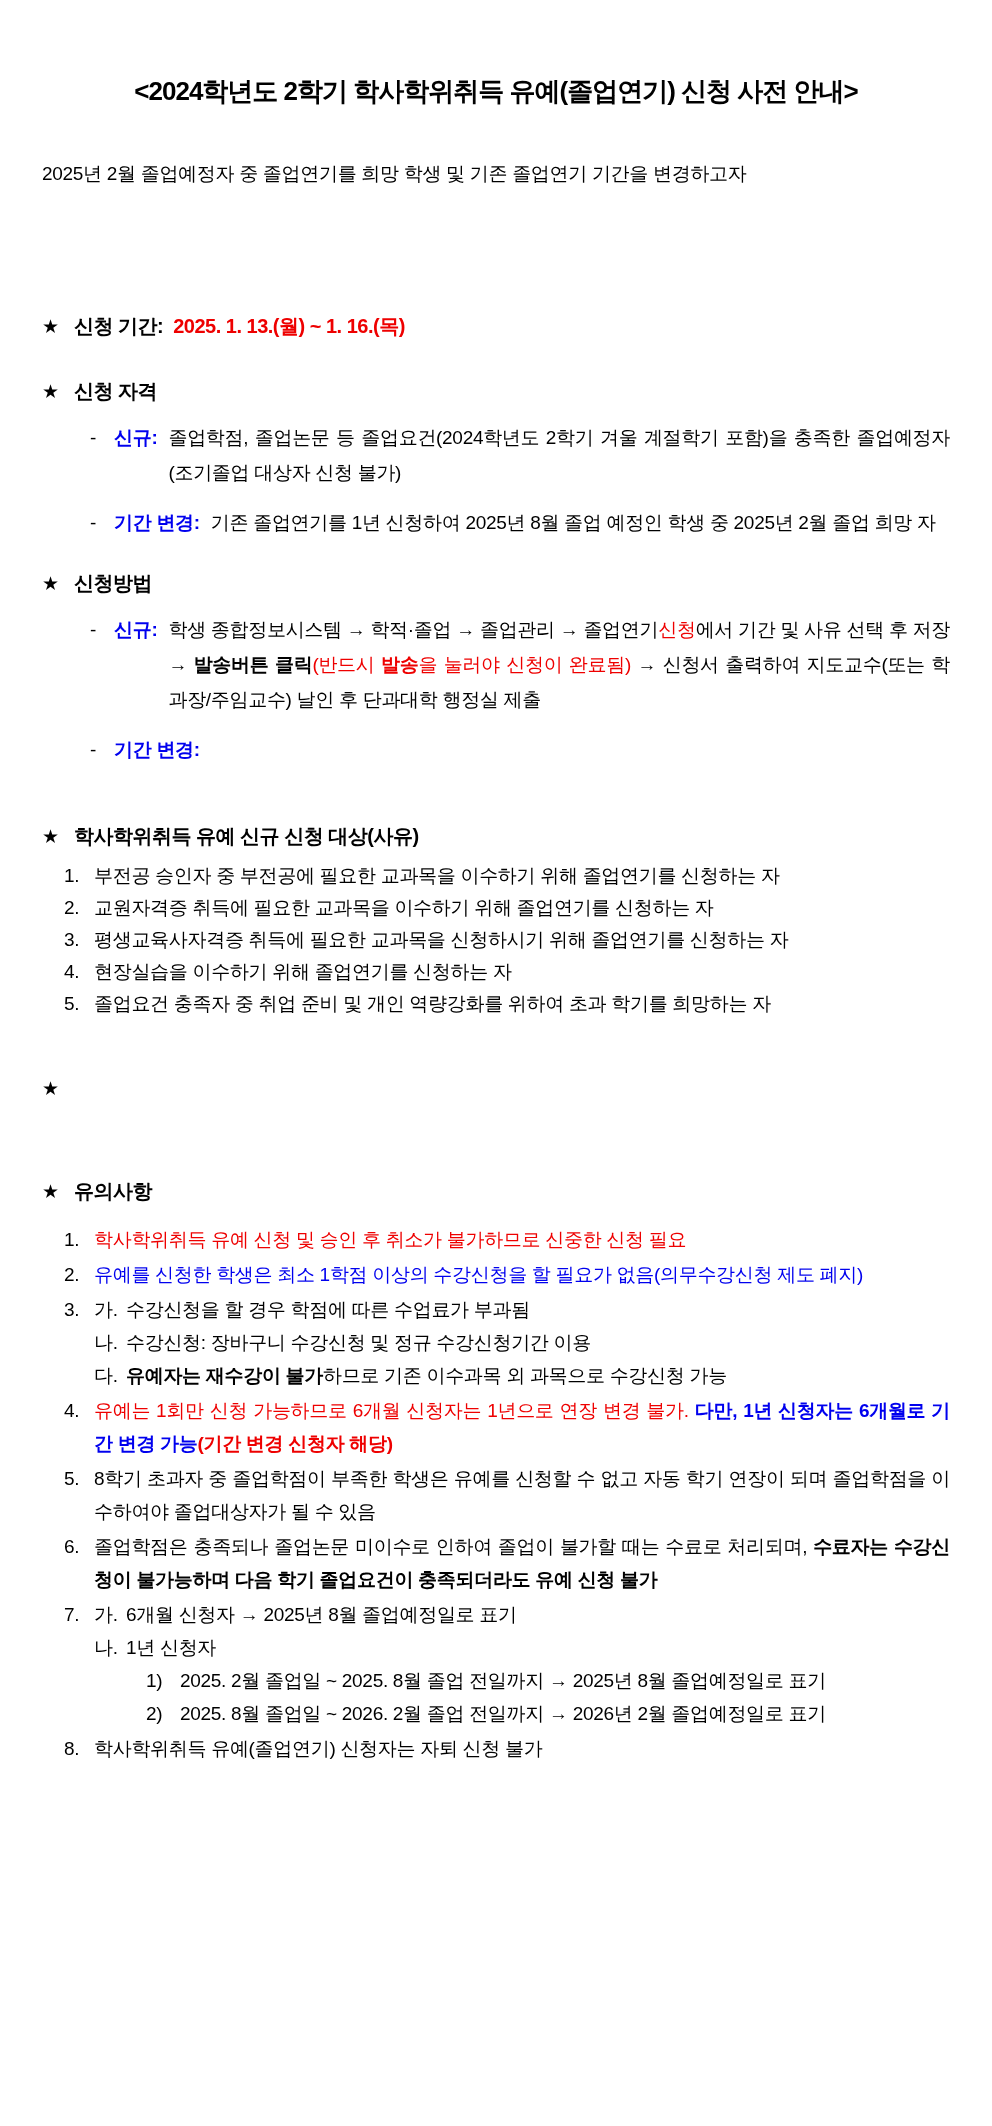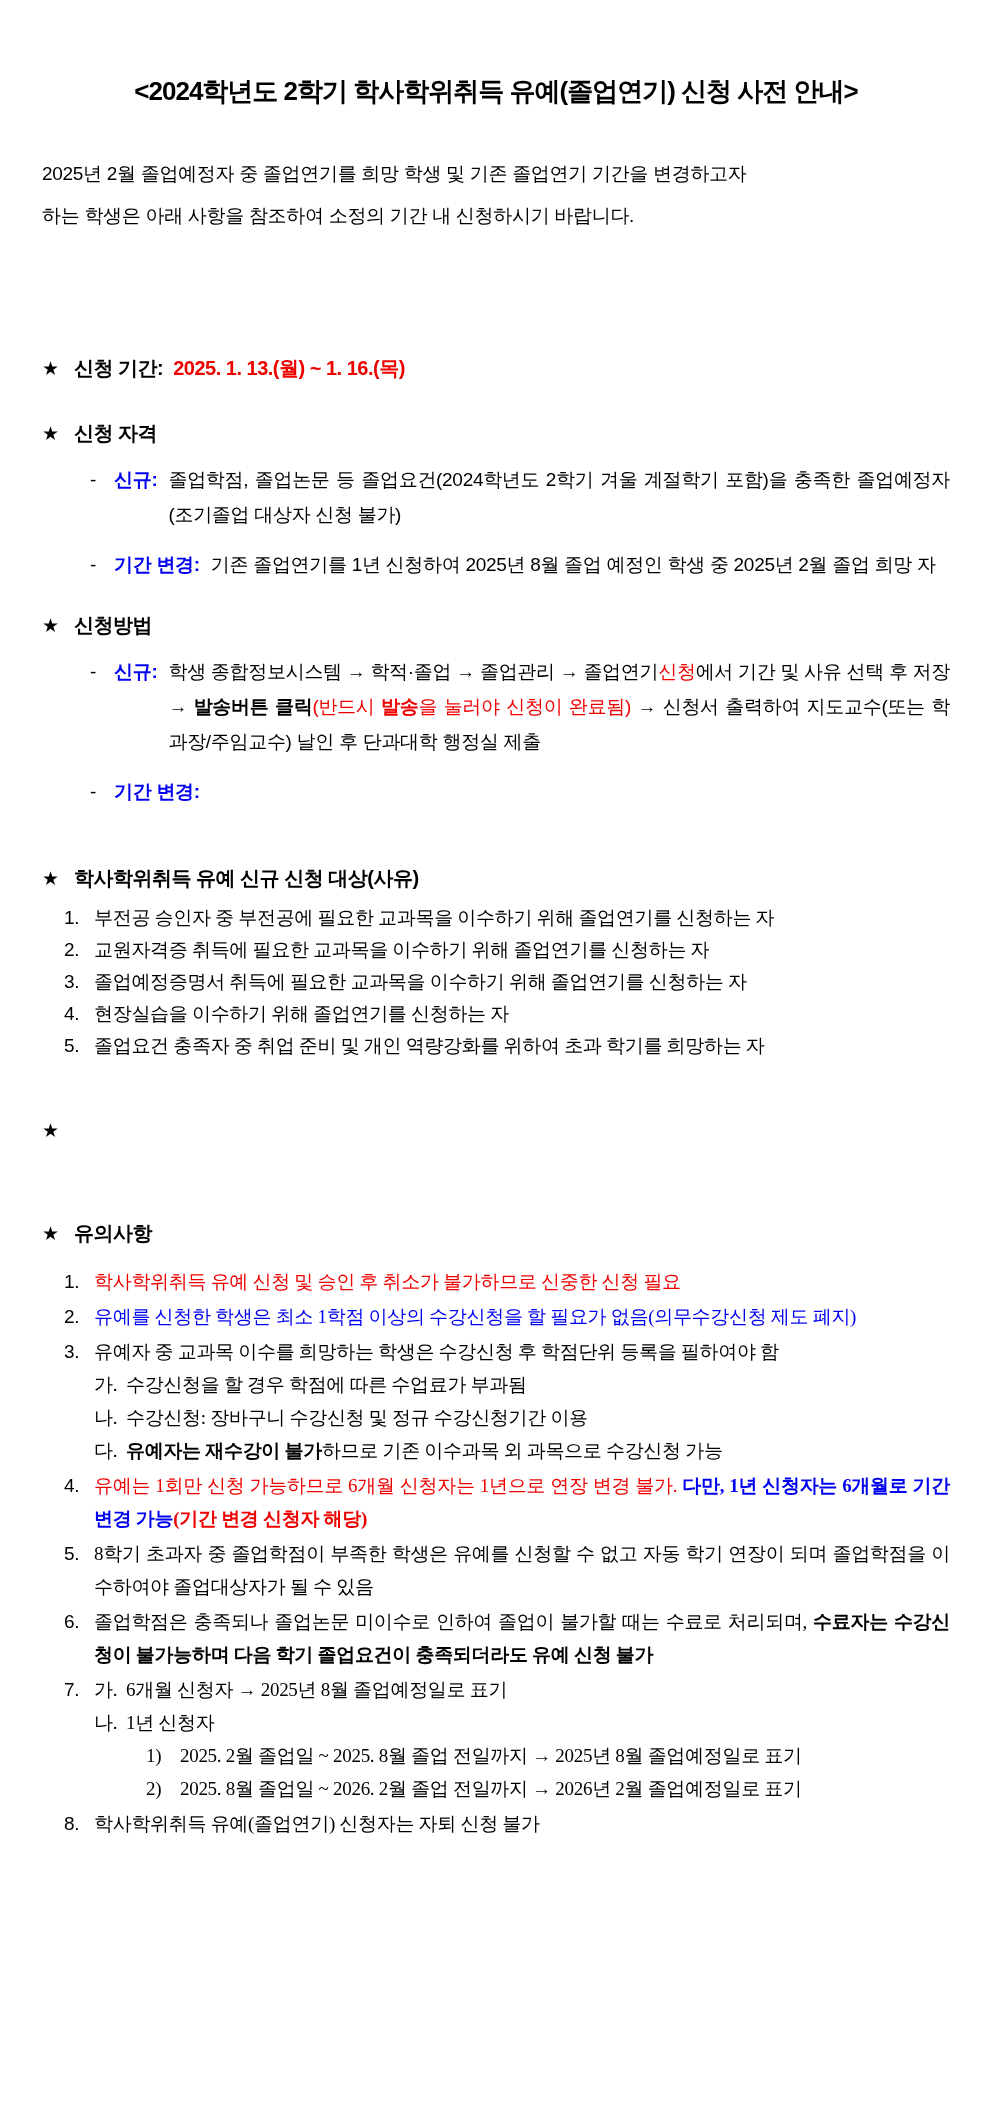--- a/index.html
+++ b/index.html
@@ -24,39 +24,38 @@
   .ditem { display:flex; margin:15px 0 0 48px; font-size:19px; line-height:35px; letter-spacing:-0.3px; }
   .dmark { width:24px; flex:none; }
   .dlabel { color:var(--blue); font-weight:bold; white-space:nowrap; margin-right:11px;text-align:right; }
   .dbody { flex:1; text-align:justify; }
   .tlist { margin-top:10px; }
   .tlist .nitem { line-height:31px; margin-top:1px; }
   .notelist { margin-top:18px; }
   .notelist .nitem { line-height:33px; margin-top:2px; }
   .nitem { display:flex; margin-left:22px; font-size:19px; letter-spacing:-0.3px; }
   .nnum { width:30px; flex:none; }
-  .nbody { flex:1; text-align:justify;font-family:Liberation Serif, serif; }
+  .nbody { flex:1; text-align:justify; }
   .sub { display:flex; }
   .sub > .m { width:32px; flex:none; }
   .sub2 { display:flex; margin-left:20px; }
   .sub2 > .m { width:34px; flex:none; }
   .c-red { color:var(--red); }
   .c-blue { color:var(--blue); }
   .w { font-weight:bold; }
 </style>
 </head>
 <body>
 
 <div class="page">
 
   <div class="title">&lt;2024학년도 2학기 학사학위취득 유예(졸업연기) 신청 사전 안내&gt;</div>
 
   <div class="intro">
     <div>2025년 2월 졸업예정자 중 졸업연기를 희망 학생 및 기존 졸업연기 기간을 변경하고자</div>
-    <div>하는 학생은 아래 사항을 참조하여 소정의 기간 내 신청하시기 바랍니다.</div>
   </div>
 
   <div class="hdr" id="sec-period">
     <span class="star">★</span>
     <span>신청 기간:</span>
     <span class="val">2025. 1. 13.(월) ~ 1. 16.(목)</span>
   </div>
 
   <div id="sec-qual">
     <div class="hdr">
@@ -109,21 +108,21 @@
         </div>
         <div class="nitem">
           <span class="nnum">2.</span>
           <div class="nbody">
             <div><span>교원자격증 취득에 필요한 교과목을 이수하기 위해 졸업연기를 신청하는 자</span></div>
           </div>
         </div>
         <div class="nitem">
           <span class="nnum">3.</span>
           <div class="nbody">
-            <div><span>졸업예정증명서 취득에 필요한 교과목을 이수하기 위해 졸업연기를 신청하는 자</span></div>
+            <div><span>평생교육사자격증 취득에 필요한 교과목을 신청하시기 위해 졸업연기를 신청하는 자</span></div>
           </div>
         </div>
         <div class="nitem">
           <span class="nnum">4.</span>
           <div class="nbody">
             <div><span>현장실습을 이수하기 위해 졸업연기를 신청하는 자</span></div>
           </div>
         </div>
         <div class="nitem">
           <span class="nnum">5.</span>
@@ -152,21 +151,20 @@
         </div>
         <div class="nitem">
           <span class="nnum">2.</span>
           <div class="nbody">
             <div><span class="c-blue">유예를 신청한 학생은 최소 1학점 이상의 수강신청을 할 필요가 없음(의무수강신청 제도 폐지)</span></div>
           </div>
         </div>
         <div class="nitem">
           <span class="nnum">3.</span>
           <div class="nbody">
-            <div><span>유예자 중 교과목 이수를 희망하는 학생은 수강신청 후 학점단위 등록을 필하여야 함</span></div>
             <div class="sub">
               <span class="m">가.</span>
               <div class="nbody"><span>수강신청을 할 경우 학점에 따른 수업료가 부과됨</span></div>
             </div>
             <div class="sub">
               <span class="m">나.</span>
               <div class="nbody"><span>수강신청: 장바구니 수강신청 및 정규 수강신청기간 이용</span></div>
             </div>
             <div class="sub">
               <span class="m">다.</span>

